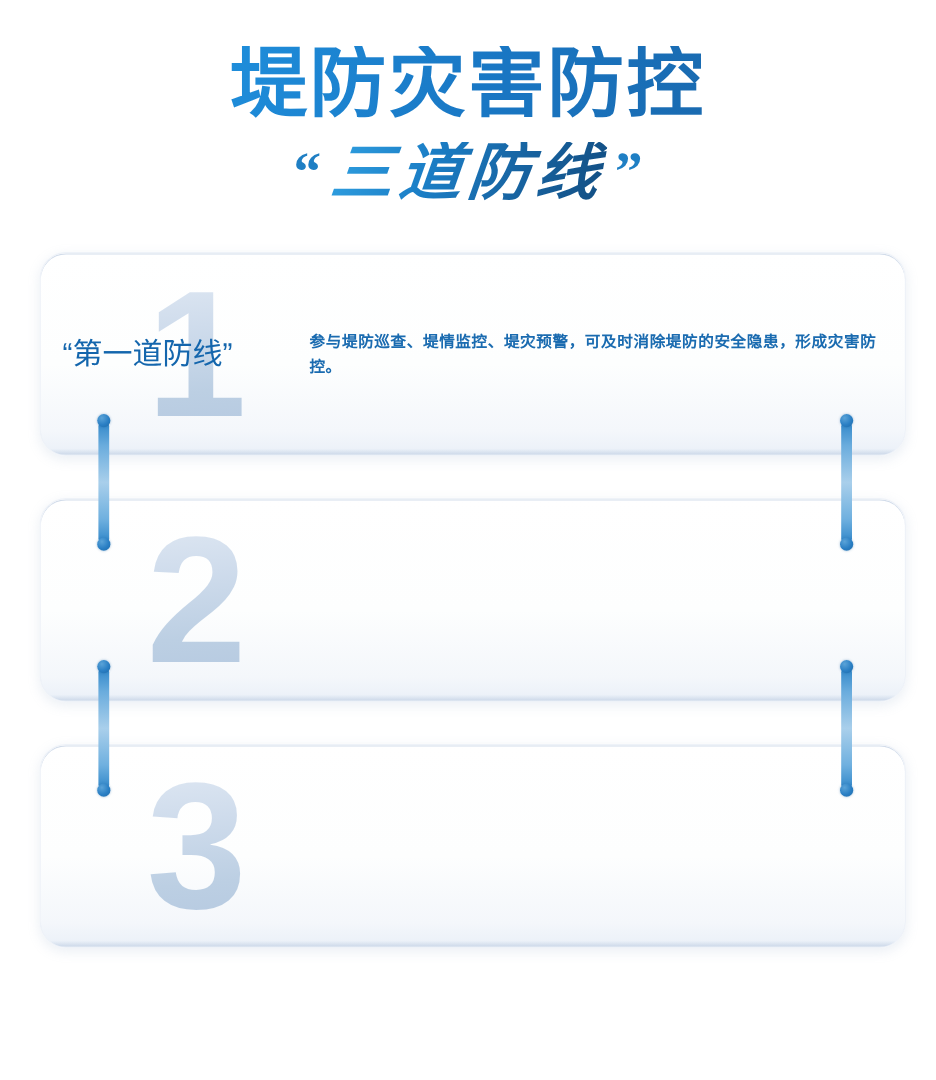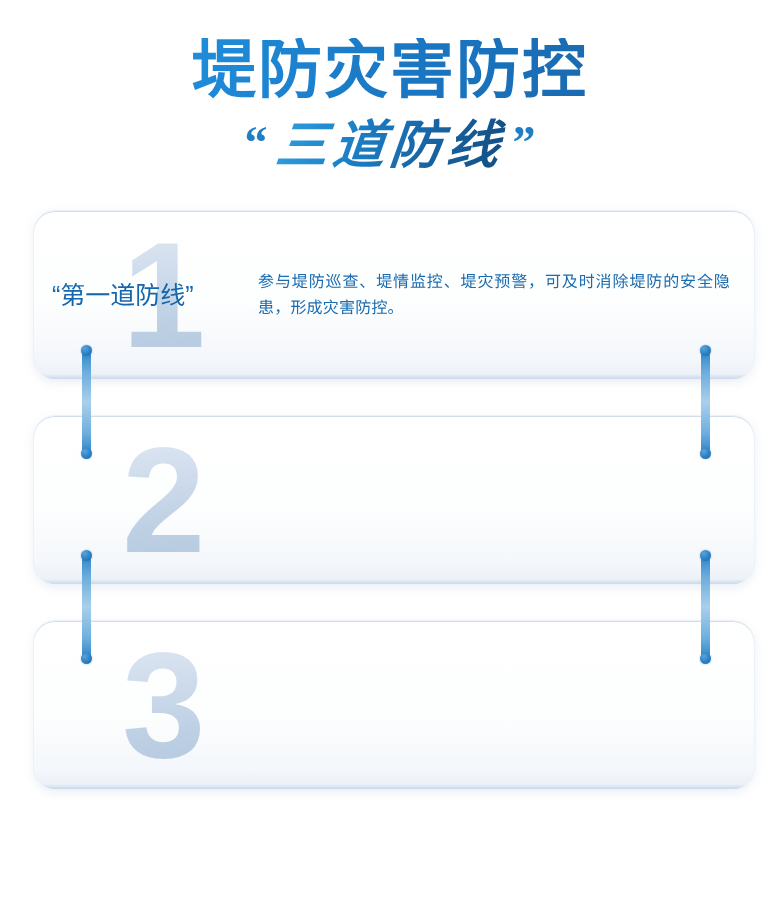--- a/index.html
+++ b/index.html
@@ -163,24 +163,24 @@
     letter-spacing: 0px;
     white-space: nowrap;
     text-align: left;
     line-height: 1.2;
   }
 
   .card-body {
     position: relative;
     z-index: 2;
     flex: 1 1 auto;
-    font-size: 16px;
+    font-size: 13px;
     line-height: 1.62;
     color: #1a6bb0;
-    font-weight: 400;
+    font-weight: 700;
     letter-spacing: 0.2px;
     text-align: justify;
   }
 
   
   .connector {
     position: absolute;
     width: 11px;
     height: 118px;
     z-index: 6;

